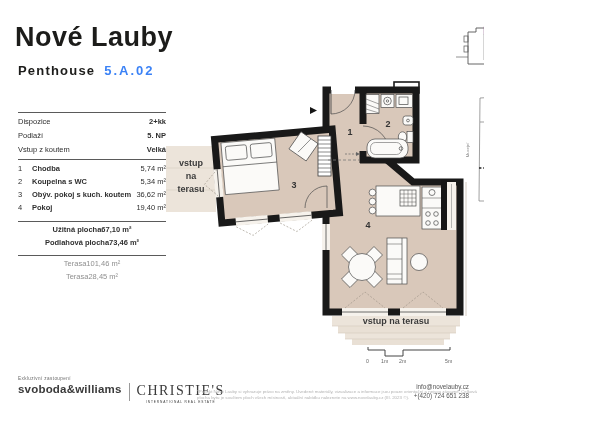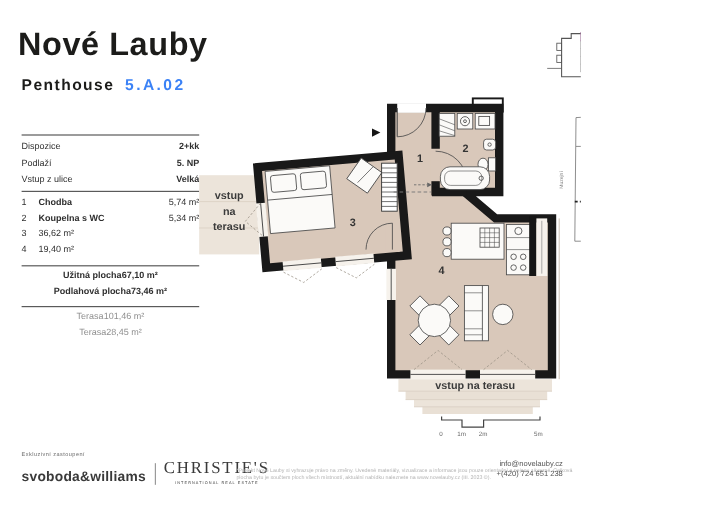--- a/index.html
+++ b/index.html
@@ -16,21 +16,21 @@
   .rows{padding:2px 0;}
   .irow{display:flex;justify-content:space-between;line-height:14px;align-items:flex-end;}
   .rrow{display:flex;line-height:13px;}
   .trow{display:flex;justify-content:center;line-height:12.5px;}
   .num{width:14px;}
   .rname{flex:1;font-weight:bold;}
   .bold{font-weight:700;}
   .gray{color:#8f8f8f;}
   
   .exclusive{left:18px;top:376px;font-size:4.6px;letter-spacing:.4px;color:#6b6b6b;}
-  .agencies{left:18px;top:383px;display:flex;align-items:flex-end;}
+  .agencies{left:18px;top:383px;display:flex;align-items:flex-start;}
   .sw{font-size:11.5px;font-weight:600;color:#3a3a3a;letter-spacing:.2px;}
   .agency-div{width:1px;height:18px;background:#9a9a9a;margin:0 7px;}
   .christies{text-align:center;color:#3a3a3a;}
   .christies .c1{font-family:Liberation Serif, serif;font-size:14px;letter-spacing:1.5px;}
   .christies .c2{font-size:3.2px;letter-spacing:.9px;margin-top:1px;}
   .disclaimer{left:197px;top:389px;width:286px;font-size:4.4px;line-height:6px;color:#b3b3b3;}
   .website{right:15px;top:368px;font-size:11px;font-weight:700;color:#ee8f3c;letter-spacing:.4px;}
   .email{right:15px;top:383px;font-size:6.3px;color:#555;}
   .phone{right:15px;top:392px;font-size:6.3px;color:#555;}
   .r{text-align:right;}
@@ -51,42 +51,44 @@
     <div class="rows">
       <div class="irow">
         <span>Dispozice</span>
         <span class="bold">2+kk</span>
       </div>
       <div class="irow">
         <span>Podlaží</span>
         <span class="bold">5. NP</span>
       </div>
       <div class="irow">
-        <span>Vstup z ulice</span>
+        <span>Vstup z koutem</span>
         <span class="bold">Velká</span>
       </div>
     </div>
     <div class="rule"></div>
     <div class="rows">
       <div class="rrow">
         <span class="num">1</span>
         <span class="rname">Chodba</span>
         <span>5,74 m²</span>
       </div>
       <div class="rrow">
         <span class="num">2</span>
         <span class="rname">Koupelna s WC</span>
         <span>5,34 m²</span>
       </div>
       <div class="rrow">
         <span class="num">3</span>
+        <span class="rname">Obýv. pokoj s kuch. koutem</span>
         <span>36,62 m²</span>
       </div>
       <div class="rrow">
         <span class="num">4</span>
+        <span class="rname">Pokoj</span>
         <span>19,40 m²</span>
       </div>
     </div>
     <div class="rule" style="margin-top:5px"></div>
     <div class="rows">
       <div class="trow bold">
         <span>Užitná plocha</span>
         <span>67,10 m²</span>
       </div>
       <div class="trow bold">

